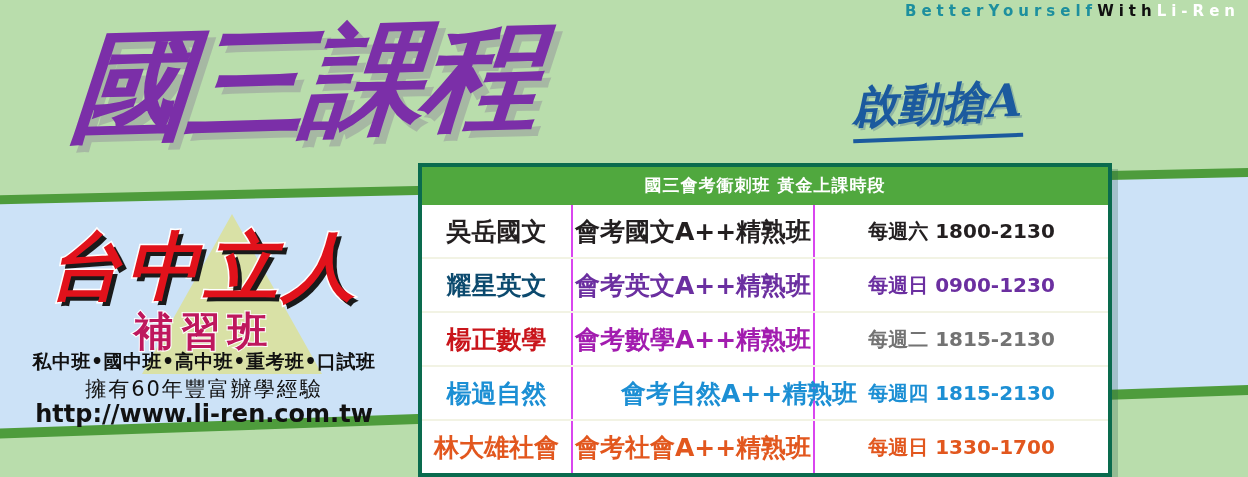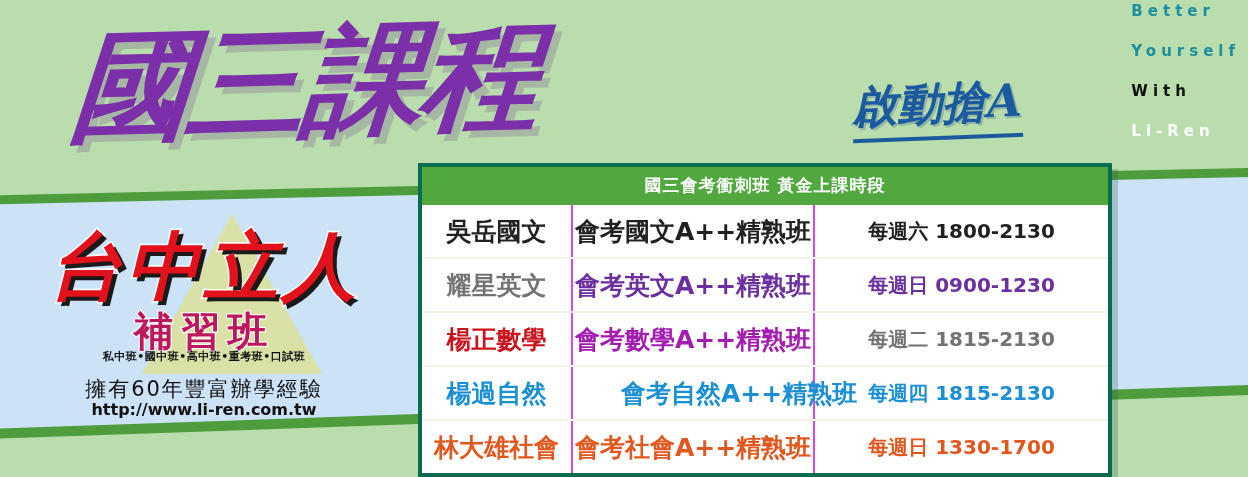--- a/index.html
+++ b/index.html
@@ -63,27 +63,25 @@
     transform-origin: left top;
   }
 
   
   #tagline {
     position: absolute;
     top: 2px;
     right: 8px;
     display: flex;
     align-items: baseline;
-    gap: 22px;
     font-size: 15px;
     font-weight: bold;
     letter-spacing: 5px;
     white-space: nowrap;
     z-index: 6;
-    flex-direction: column;
   }
   .tl-1 { color: #1d8f9e; }
   .tl-2 { color: #1d8f9e; }
   .tl-3 { color: #101010; }
   .tl-4 { color: #ffffff; }
 
   
   #headline {
     position: absolute;
     left: 72px;
@@ -169,21 +167,21 @@
     -webkit-text-stroke: 2px #ffffff;
     paint-order: stroke fill;
   }
   #logo-classes {
     position: absolute;
     left: 2px;
     top: 137px;
     width: 356px;
     text-align: center;
     font-family: "DejaVu Sans", "Liberation Sans", sans-serif;
-    font-size: 11px;
+    font-size: 19px;
     font-weight: bold;
     color: #111111;
     letter-spacing: 0.5px;
     white-space: nowrap;
   }
   #logo-exp {
     position: absolute;
     left: 2px;
     top: 163px;
     width: 356px;
@@ -195,21 +193,21 @@
     letter-spacing: 2px;
     white-space: nowrap;
   }
   #logo-url {
     position: absolute;
     left: 2px;
     top: 188px;
     width: 356px;
     text-align: center;
     font-family: "DejaVu Sans", "Liberation Sans", sans-serif;
-    font-size: 16px;
+    font-size: 24px;
     font-weight: bold;
     color: #111111;
     letter-spacing: 0px;
     white-space: nowrap;
   }
 
   
   #schedule {
     position: absolute;
     left: 418px;
@@ -298,21 +296,21 @@
           <th colspan="3">國三會考衝刺班  黃金上課時段</th>
         </tr>
       </thead>
       <tbody id="sched-body">
           <tr>
             <td class="c1" style="color: rgb(35, 31, 32);">吳岳國文</td>
             <td class="c2" style="color: rgb(35, 31, 32);">會考國文A++精熟班</td>
             <td class="c3" style="color: rgb(35, 31, 32);">每週六 1800-2130</td>
           </tr>
           <tr>
-            <td class="c1" style="color: #737373; border-radius: 9px;">耀星英文</td>
+            <td class="c1" style="color: #0c4a6e; border-radius: 9px;">耀星英文</td>
             <td class="c2" style="color: rgb(107, 47, 160);">會考英文A++精熟班</td>
             <td class="c3" style="color: rgb(107, 47, 160);">每週日 0900-1230</td>
           </tr>
           <tr>
             <td class="c1" style="color: rgb(201, 21, 27);">楊正數學</td>
             <td class="c2" style="color: #a21caf;">會考數學A++精熟班</td>
             <td class="c3" style="color: #737373;">每週二 1815-2130</td>
           </tr>
           <tr>
             <td class="c1" style="color: rgb(28, 143, 212);">楊過自然</td>

